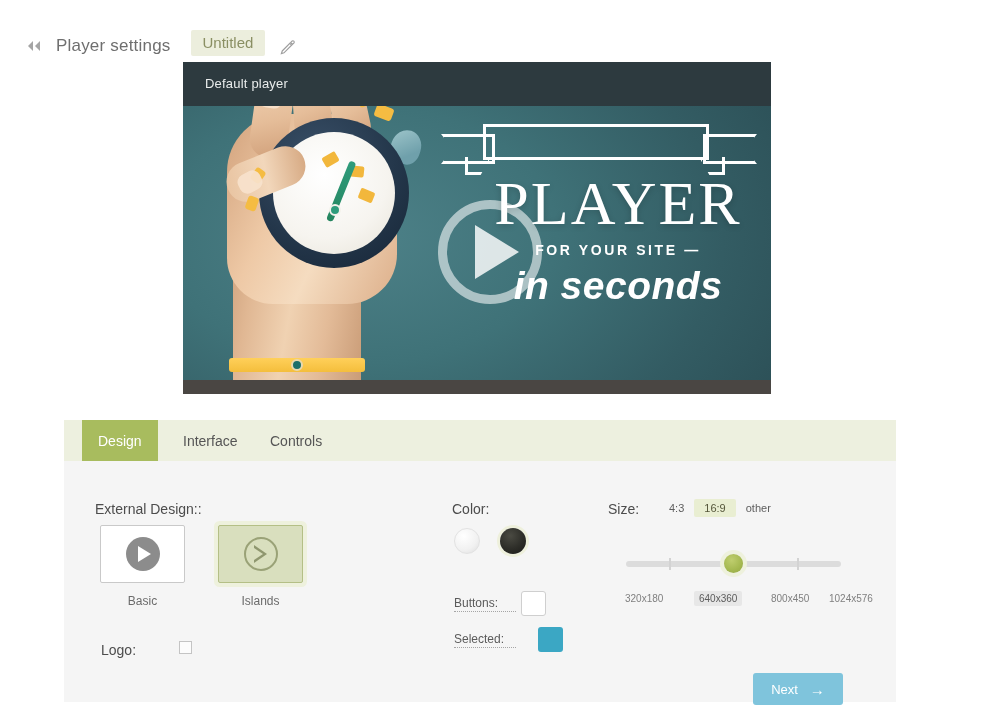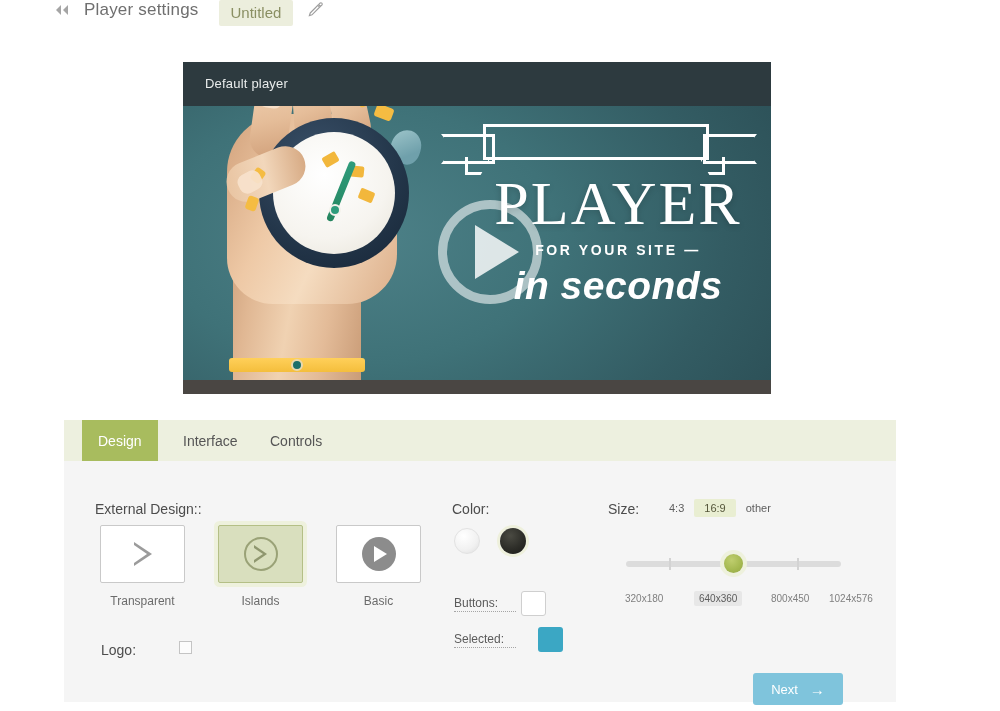--- a/index.html
+++ b/index.html
@@ -10,22 +10,22 @@
     font-family: "Liberation Sans", sans-serif;
     overflow: hidden;
   }
 
   
   .header {
     position: absolute;
     left: 0; top: 0;
     width: 1000px; height: 56px;
     display: flex;
-    align-items: flex-start;
-    padding-left: 52px;
+    align-items: flex-end;
+    padding-left: 24px;
   }
   .back-icon {
     width: 22px; height: 20px;
     display: flex; align-items: center; justify-content: center;
     color: #9a9a9a;
     font-size: 13px;
     letter-spacing: -2px;
     cursor: pointer;
     user-select: none;
   }
@@ -597,43 +597,37 @@
     <div class="tab tab-0 active">Design</div>
     <div class="tab tab-1">Interface</div>
     <div class="tab tab-2">Controls</div>
   </div>
 
   <div class="panel-body">
 
     <div class="section-label lbl-external">External Design::</div>
 
     <div class="thumbs">
+
       <div class="thumb-item">
         <div class="thumb-box">
-          <div class="tri-o"></div>
+          <div class="solid-play">
+            <div class="arrow"></div>
+          </div>
         </div>
-        <div class="thumb-caption">Transparent</div>
+        <div class="thumb-caption">Basic</div>
       </div>
 
       <div class="thumb-item selected">
         <div class="thumb-box">
           <div class="ring-play">
             <div class="tri-o on-green"></div>
           </div>
         </div>
         <div class="thumb-caption">Islands</div>
-      </div>
-
-      <div class="thumb-item">
-        <div class="thumb-box">
-          <div class="solid-play">
-            <div class="arrow"></div>
-          </div>
-        </div>
-        <div class="thumb-caption">Basic</div>
       </div>
     </div>
 
     <div class="section-label lbl-logo">Logo:</div>
     <div class="logo-row">
       <div class="cb"></div>
     </div>
 
     <div class="section-label lbl-color">Color:</div>
     <div class="theme-swatches">

